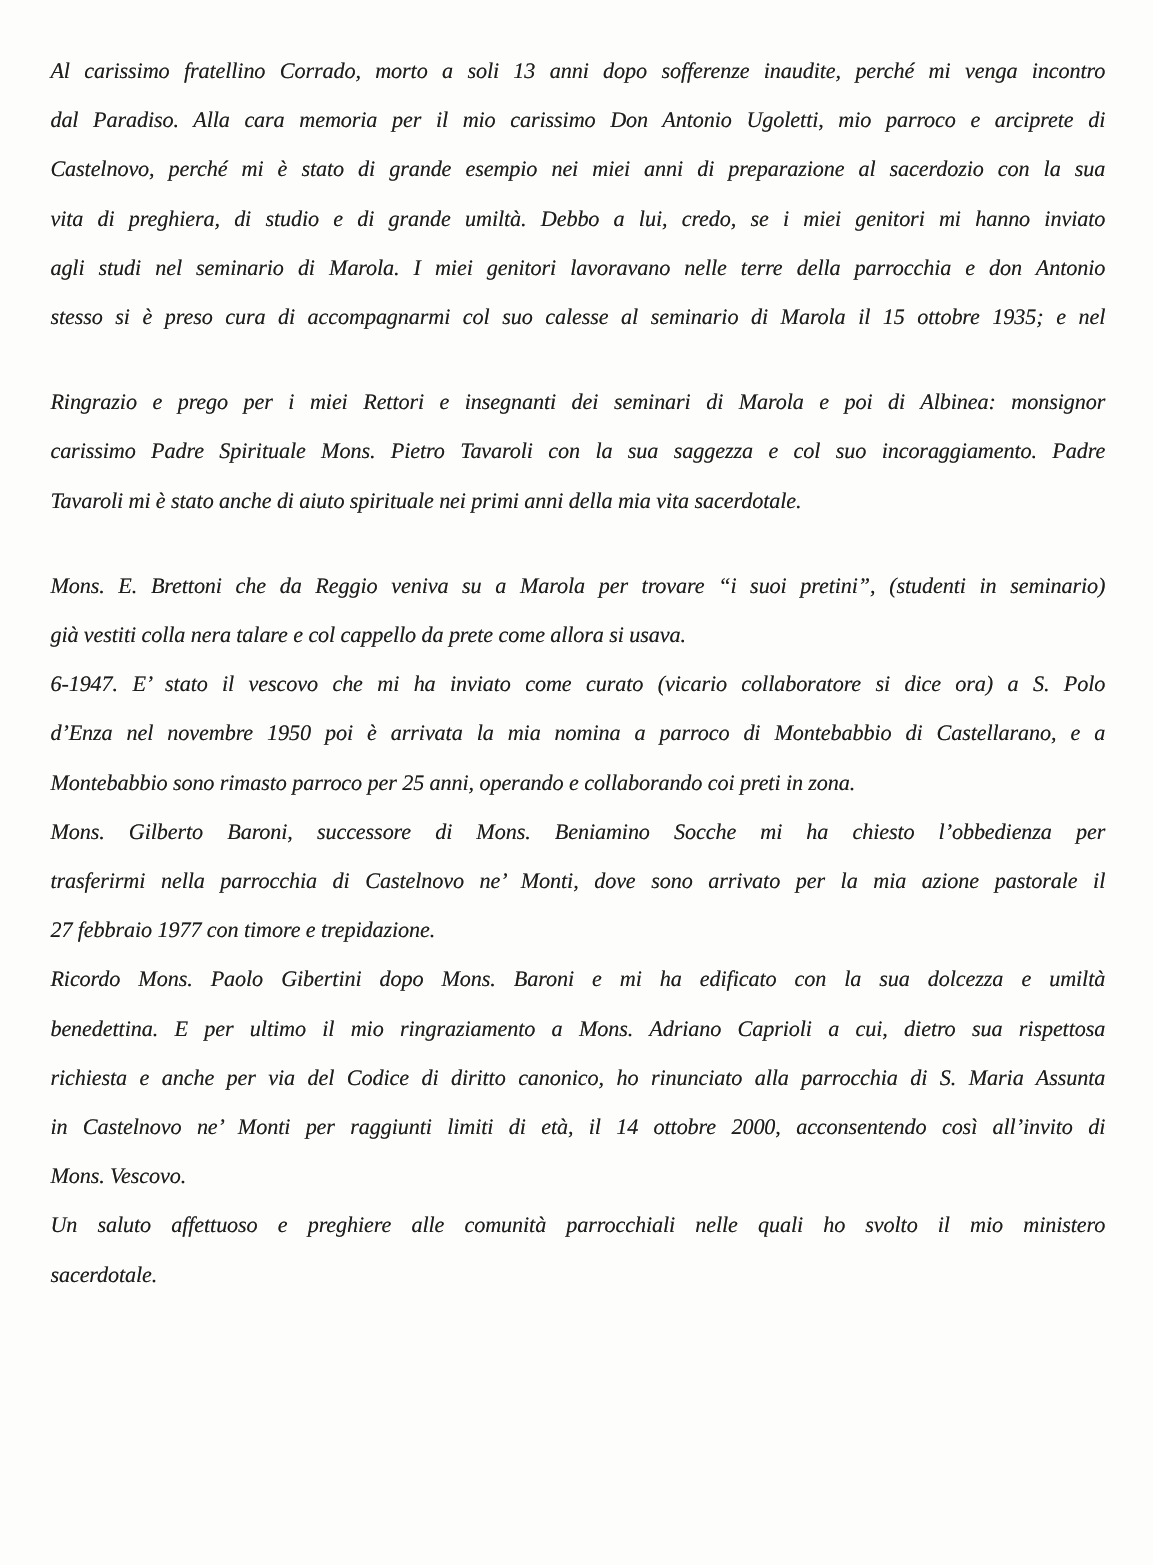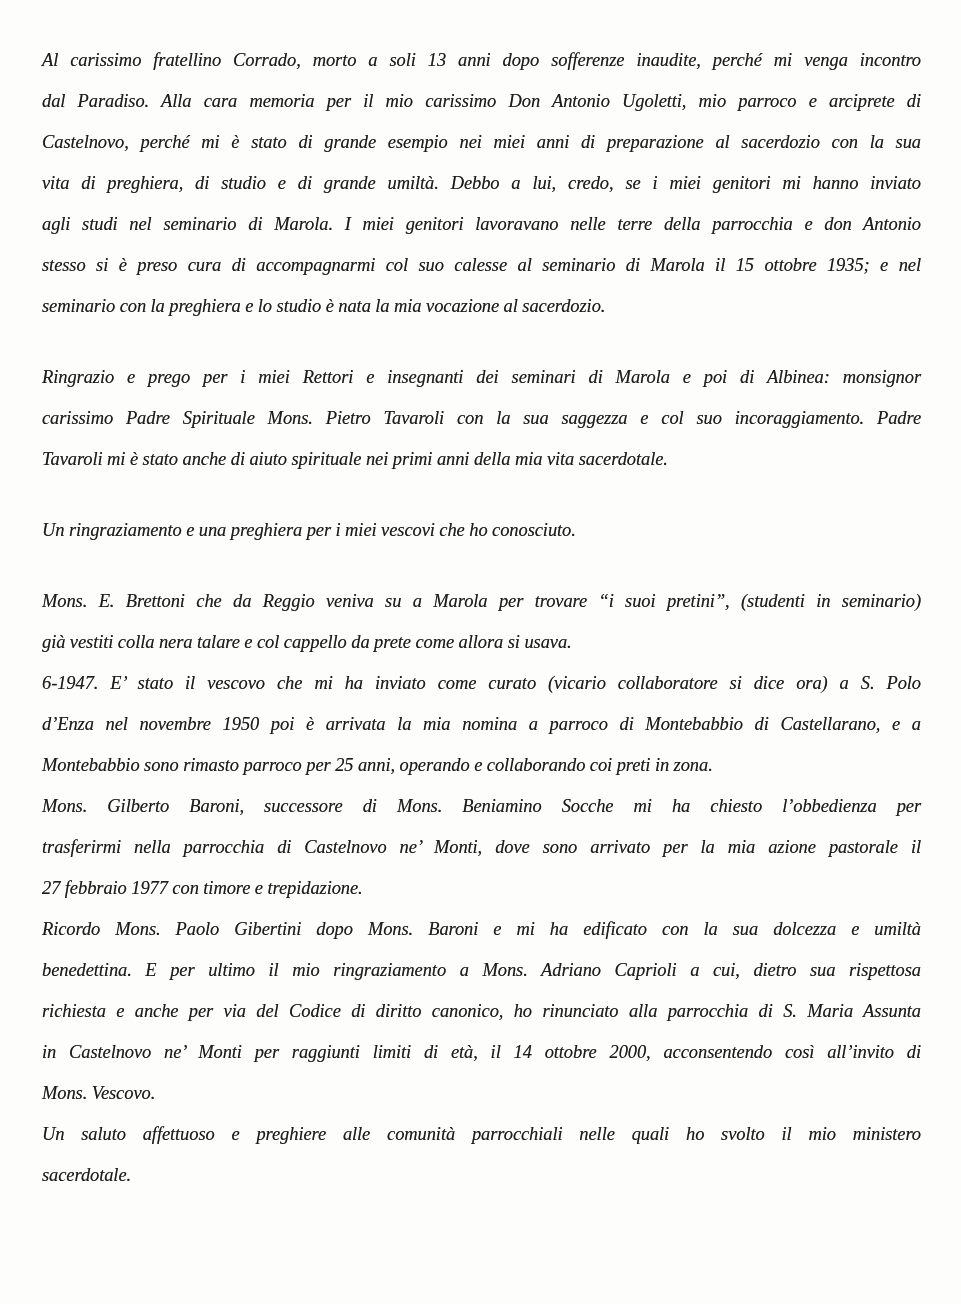--- a/index.html
+++ b/index.html
@@ -41,29 +41,25 @@
 <body>
 
 <div class="page" style="background: rgb(253, 253, 252); color: rgb(29, 29, 29);">
     <div class="para">
       <div class="line"><span>Al carissimo fratellino Corrado, morto a soli 13 anni dopo sofferenze inaudite, perché mi venga incontro</span></div>
       <div class="line"><span>dal Paradiso. Alla cara memoria per il mio carissimo Don Antonio Ugoletti, mio parroco e arciprete di</span></div>
       <div class="line"><span>Castelnovo, perché mi è stato di grande esempio nei miei anni di preparazione al sacerdozio con la sua</span></div>
       <div class="line"><span>vita di preghiera, di studio e di grande umiltà. Debbo a lui, credo, se i miei genitori mi hanno inviato</span></div>
       <div class="line"><span>agli studi nel seminario di Marola. I miei genitori lavoravano nelle terre della parrocchia e don Antonio</span></div>
       <div class="line"><span>stesso si è preso cura di accompagnarmi col suo calesse al seminario di Marola il 15 ottobre 1935; e nel</span></div>
-      <div class="line last"><span>seminario con la preghiera e lo studio è nata la mia vocazione al sacerdozio.</span></div>
     </div>
     <div class="para gap">
       <div class="line"><span>Ringrazio e prego per i miei Rettori e insegnanti dei seminari di Marola e poi di Albinea: monsignor</span></div>
       <div class="line"><span>carissimo Padre Spirituale Mons. Pietro Tavaroli con la sua saggezza e col suo incoraggiamento. Padre</span></div>
       <div class="line last"><span>Tavaroli mi è stato anche di aiuto spirituale nei primi anni della mia vita sacerdotale.</span></div>
-    </div>
-    <div class="para gap">
-      <div class="line last"><span>Un ringraziamento e una preghiera per i miei vescovi che ho conosciuto.</span></div>
     </div>
     <div class="para gap">
       <div class="line"><b>Mons. E. Brettoni</b><span> che da Reggio veniva su a Marola per trovare “i suoi pretini”, (studenti in seminario)</span></div>
       <div class="line last"><span>già vestiti colla nera talare e col cappello da prete come allora si usava.</span></div>
     </div>
     <div class="para">
       <div class="line"><span>6-1947. E’ stato il vescovo che mi ha inviato come curato (vicario collaboratore si dice ora) a S. Polo</span></div>
       <div class="line"><span>d’Enza nel novembre 1950 poi è arrivata la mia nomina a parroco di Montebabbio di Castellarano, e a</span></div>
       <div class="line last"><span>Montebabbio sono rimasto parroco per 25 anni, operando e collaborando coi preti in zona.</span></div>
     </div>

